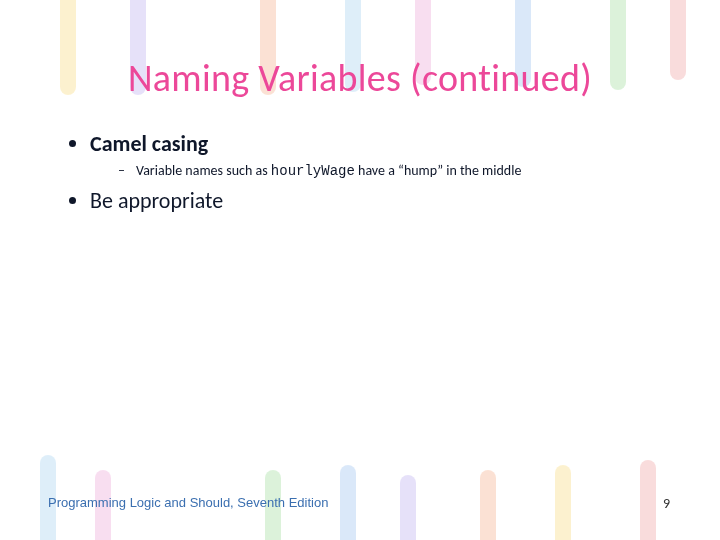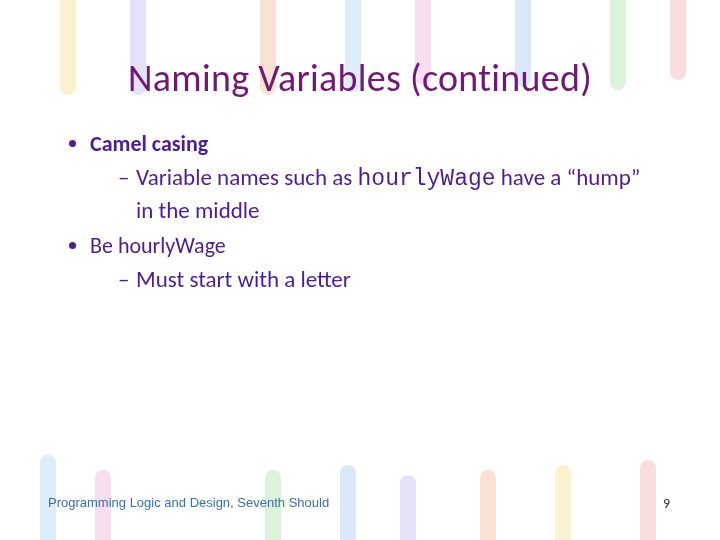--- a/index.html
+++ b/index.html
@@ -41,43 +41,43 @@
   .sb8 { background: #e56363; left: 640px; top: 460px; height: 120px; }
 
   .title {
     position: absolute;
     top: 55px;
     left: 0;
     width: 720px;
     text-align: center;
     font-size: 38px;
     font-weight: 400;
-    color: #701a75;
+    color: #ec4899;
     letter-spacing: 0.3px;
   }
   .content {
     position: absolute;
     top: 130px;
     left: 66px;
     right: 70px;
-    color: #4c1d95;
+    color: #0f172a;
     font-size: 22px;
   }
   ul.lvl1 {
     list-style: disc;
     padding-left: 24px;
   }
   ul.lvl1 > li {
     margin-bottom: 6px;
     line-height: 1.28;
   }
   ul.lvl2 {
     list-style: none;
     padding-left: 28px;
-    font-size: 23px;
+    font-size: 14px;
     margin-top: 4px;
   }
   ul.lvl2 > li {
     position: relative;
     padding-left: 18px;
     line-height: 1.34;
     margin-bottom: 3px;
   }
   ul.lvl2 > li::before {
     content: "–";
@@ -132,24 +132,21 @@
   <ul class="lvl1">
     <li>
       <span class="bold">Camel casing</span>
       <ul class="lvl2">
         <li>
           <span>Variable names such as </span><span class="mono">hourlyWage</span><span> have a “hump” in the middle</span>
         </li>
       </ul>
     </li>
     <li>
-      <span>Be hourlyWage</span>
+      <span>Be appropriate</span>
       <ul class="lvl2">
-        <li>
-          <span>Must start with a letter</span>
-        </li>
       </ul>
     </li>
   </ul>
 </div>
 
-<div class="footer">Programming Logic and Design, Seventh Should</div>
+<div class="footer">Programming Logic and Should, Seventh Edition</div>
 <div class="pagenum">9</div>
 
 </body></html>

